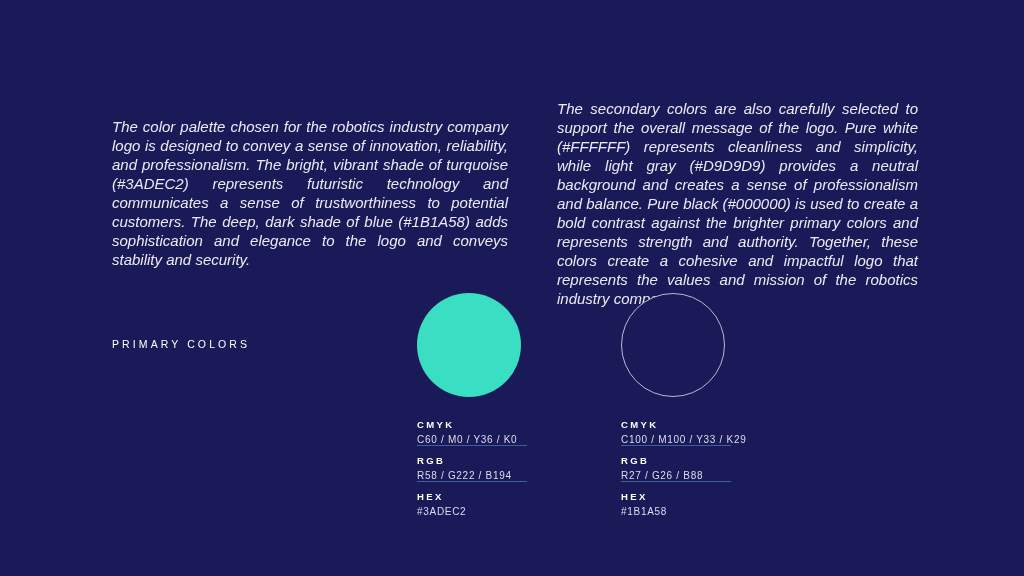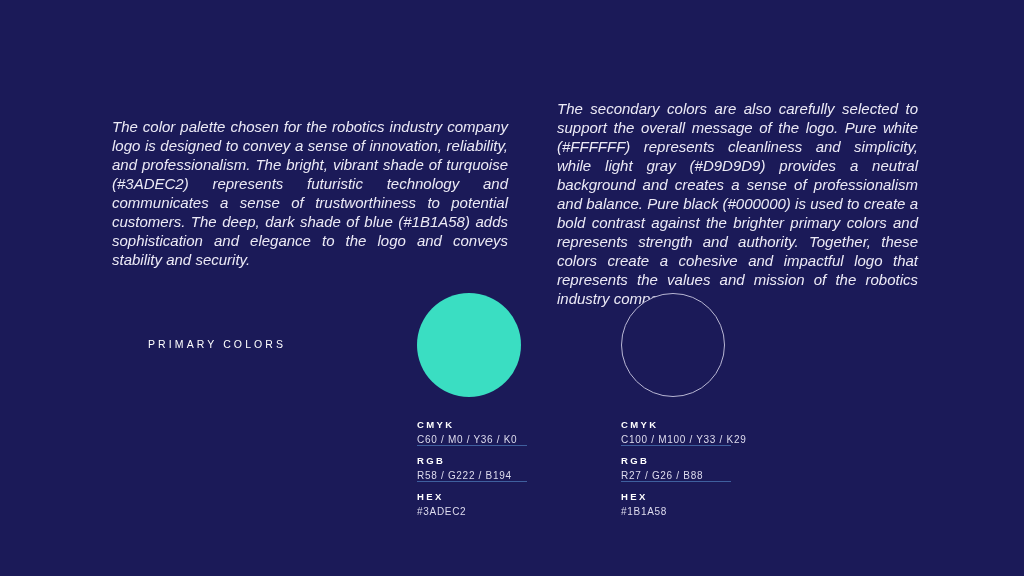--- a/index.html
+++ b/index.html
@@ -59,21 +59,20 @@
 
   
   .section-label {
     position: absolute;
     left: 112px;
     top: 338px;
     font-size: 10.5px;
     letter-spacing: 3.1px;
     color: #ffffff;
     font-weight: 400;
-    margin-left: 36px;
   }
 
   
   .swatch-col {
     position: absolute;
     width: 112px;
   }
   .swatch-col-1 { left: 417px; top: 293px; }
   .swatch-col-2 { left: 621px; top: 293px; }
 

